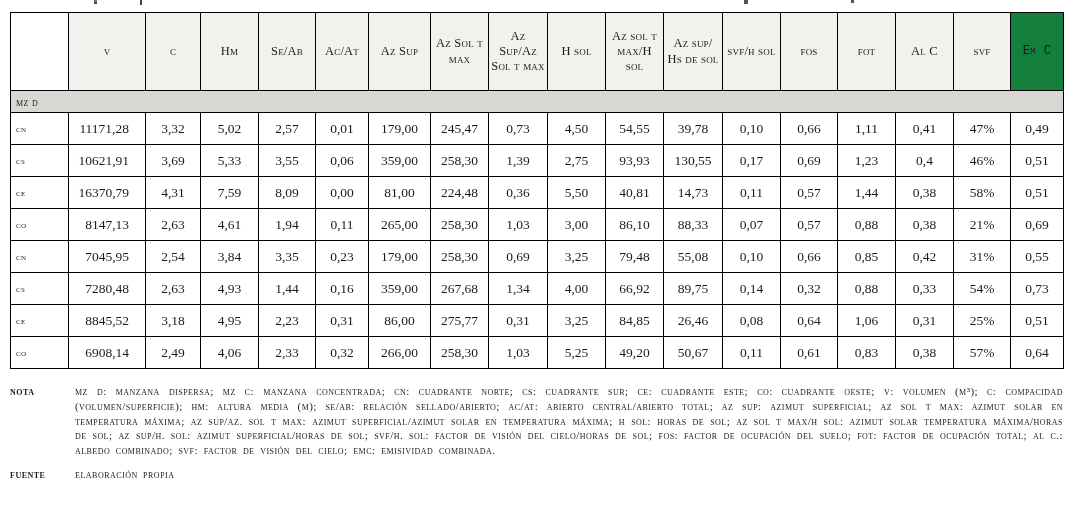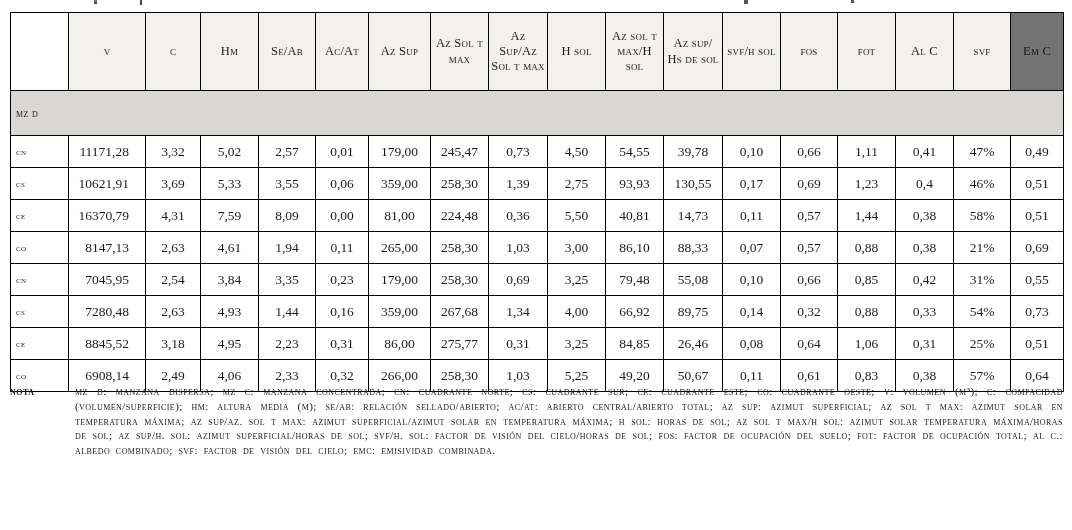--- a/index.html
+++ b/index.html
@@ -25,22 +25,22 @@
     overflow:hidden;
   }
   thead tr{height:78px;}
   th{
     background:#f2f1ee;
     font-weight:normal;font-size:12.5px;line-height:1.22;
     text-align:center;vertical-align:middle;padding:1px 2px;
     letter-spacing:.2px;
   }
   th.corner{border:none;background:#ffffff;}
-  th.shaded{background:#737373;}
-  tr.section-row{height:45px;}
+  th.shaded{background:#15803d;font-family:Liberation Mono, monospace;}
+  tr.section-row{height:22px;}
   tr.section-row td{
     background:#d8d7d4;font-size:11px;text-align:left;
     padding-left:5px;letter-spacing:.4px;
   }
   tr.data-row{height:32px;}
   tr.data-row td{
     background:#ffffff;font-size:13.5px;text-align:center;
     font-variant:normal;padding:0 2px;
   }
   tr.data-row td.row-label{
@@ -281,13 +281,17 @@
         <td>0,64</td>
       </tr>
     </tbody>
 </table>
 
 <div class="notes">
   <div class="note-row">
     <span class="note-label">nota</span>
     <div class="note-text">mz d: manzana dispersa; mz c: manzana concentrada; cn: cuadrante norte; cs: cuadrante sur; ce: cuadrante este; co: cuadrante oeste; v: volumen (m³); c: compacidad (volumen/superficie); hm: altura media (m); se/ab: relación sellado/abierto; ac/at: abierto central/abierto total; az sup: azimut superficial; az sol t max: azimut solar en temperatura máxima; az sup/az. sol t max: azimut superficial/azimut solar en temperatura máxima; h sol: horas de sol; az sol t max/h sol: azimut solar temperatura máxima/horas de sol; az sup/h. sol: azimut superficial/horas de sol; svf/h. sol: factor de visión del cielo/horas de sol; fos: factor de ocupación del suelo; fot: factor de ocupación total; al c.: albedo combinado; svf: factor de visión del cielo; emc: emisividad combinada.</div>
   </div>
+  <div class="note-row fuente-row">
+    <span class="note-label">fuente</span>
+    <div class="fuente-text">elaboración propia</div>
+  </div>
 </div>
 
 </body></html>

